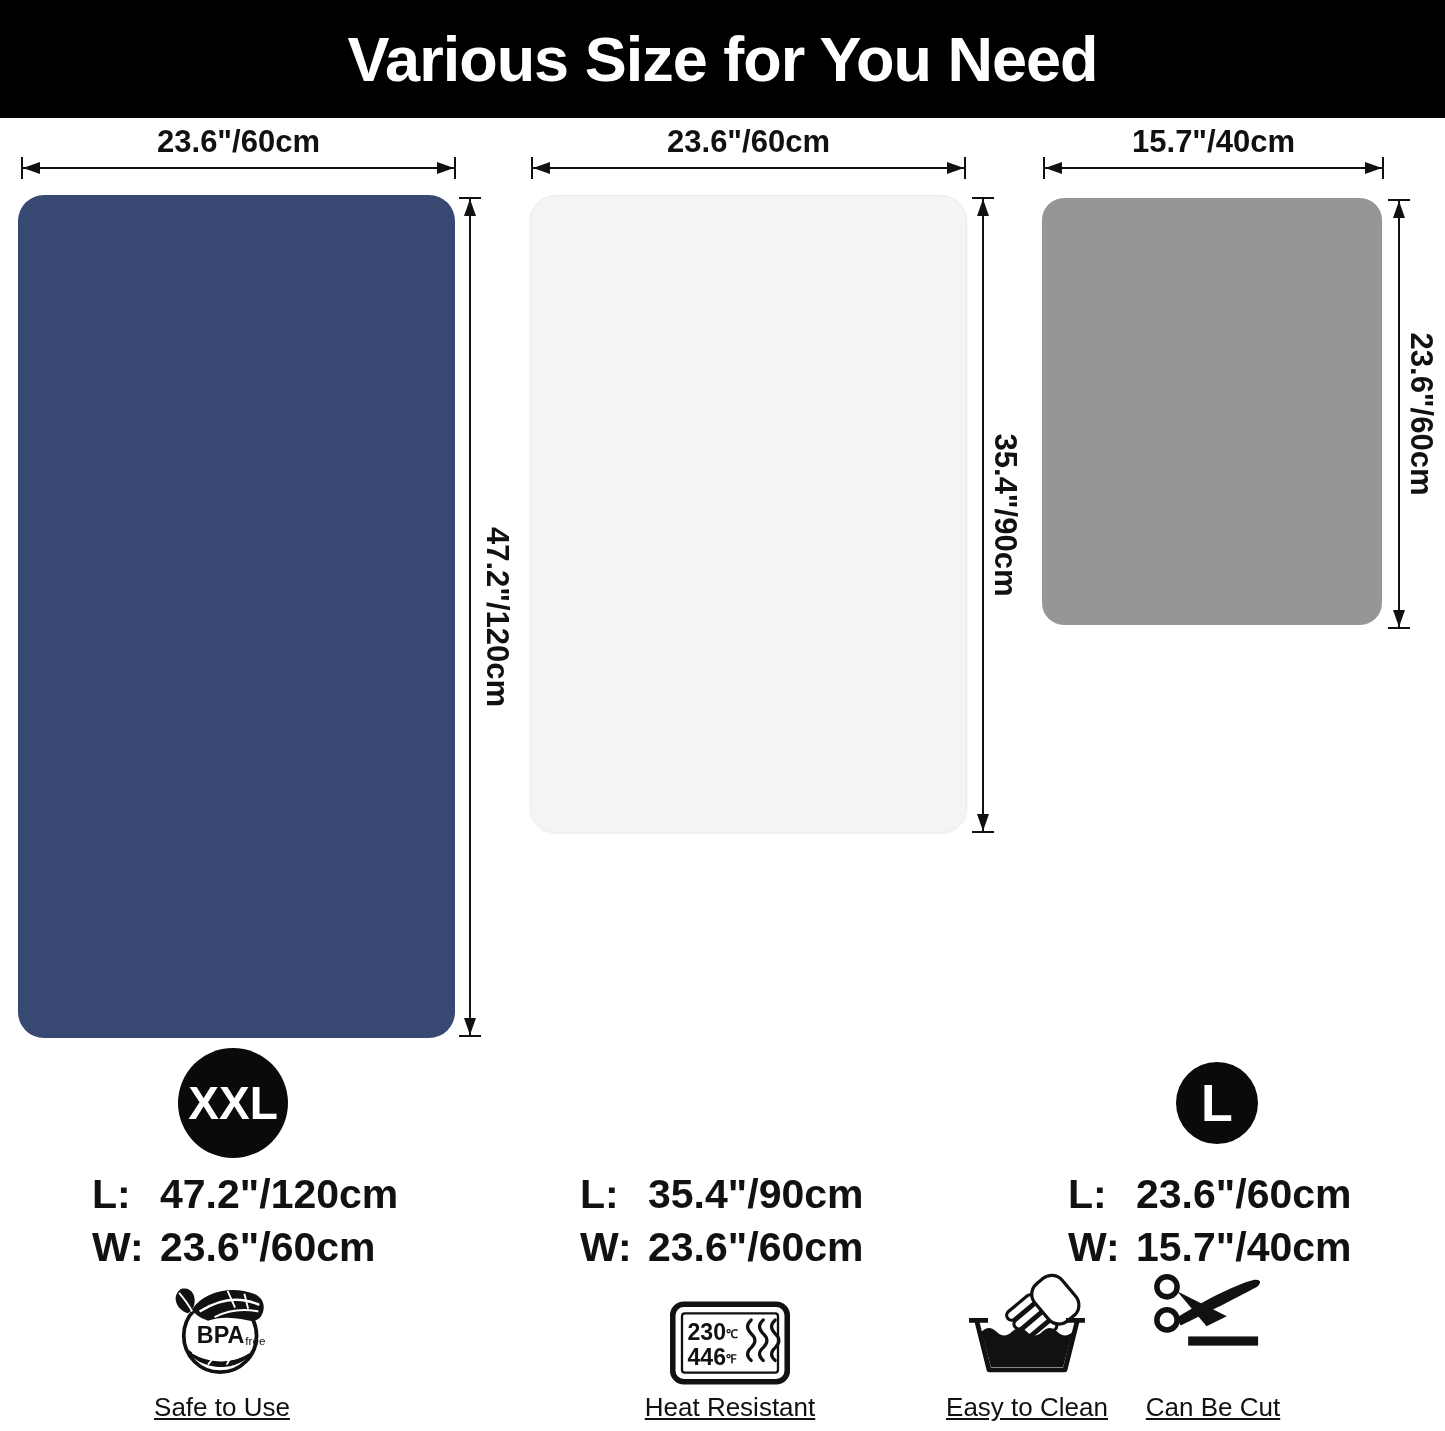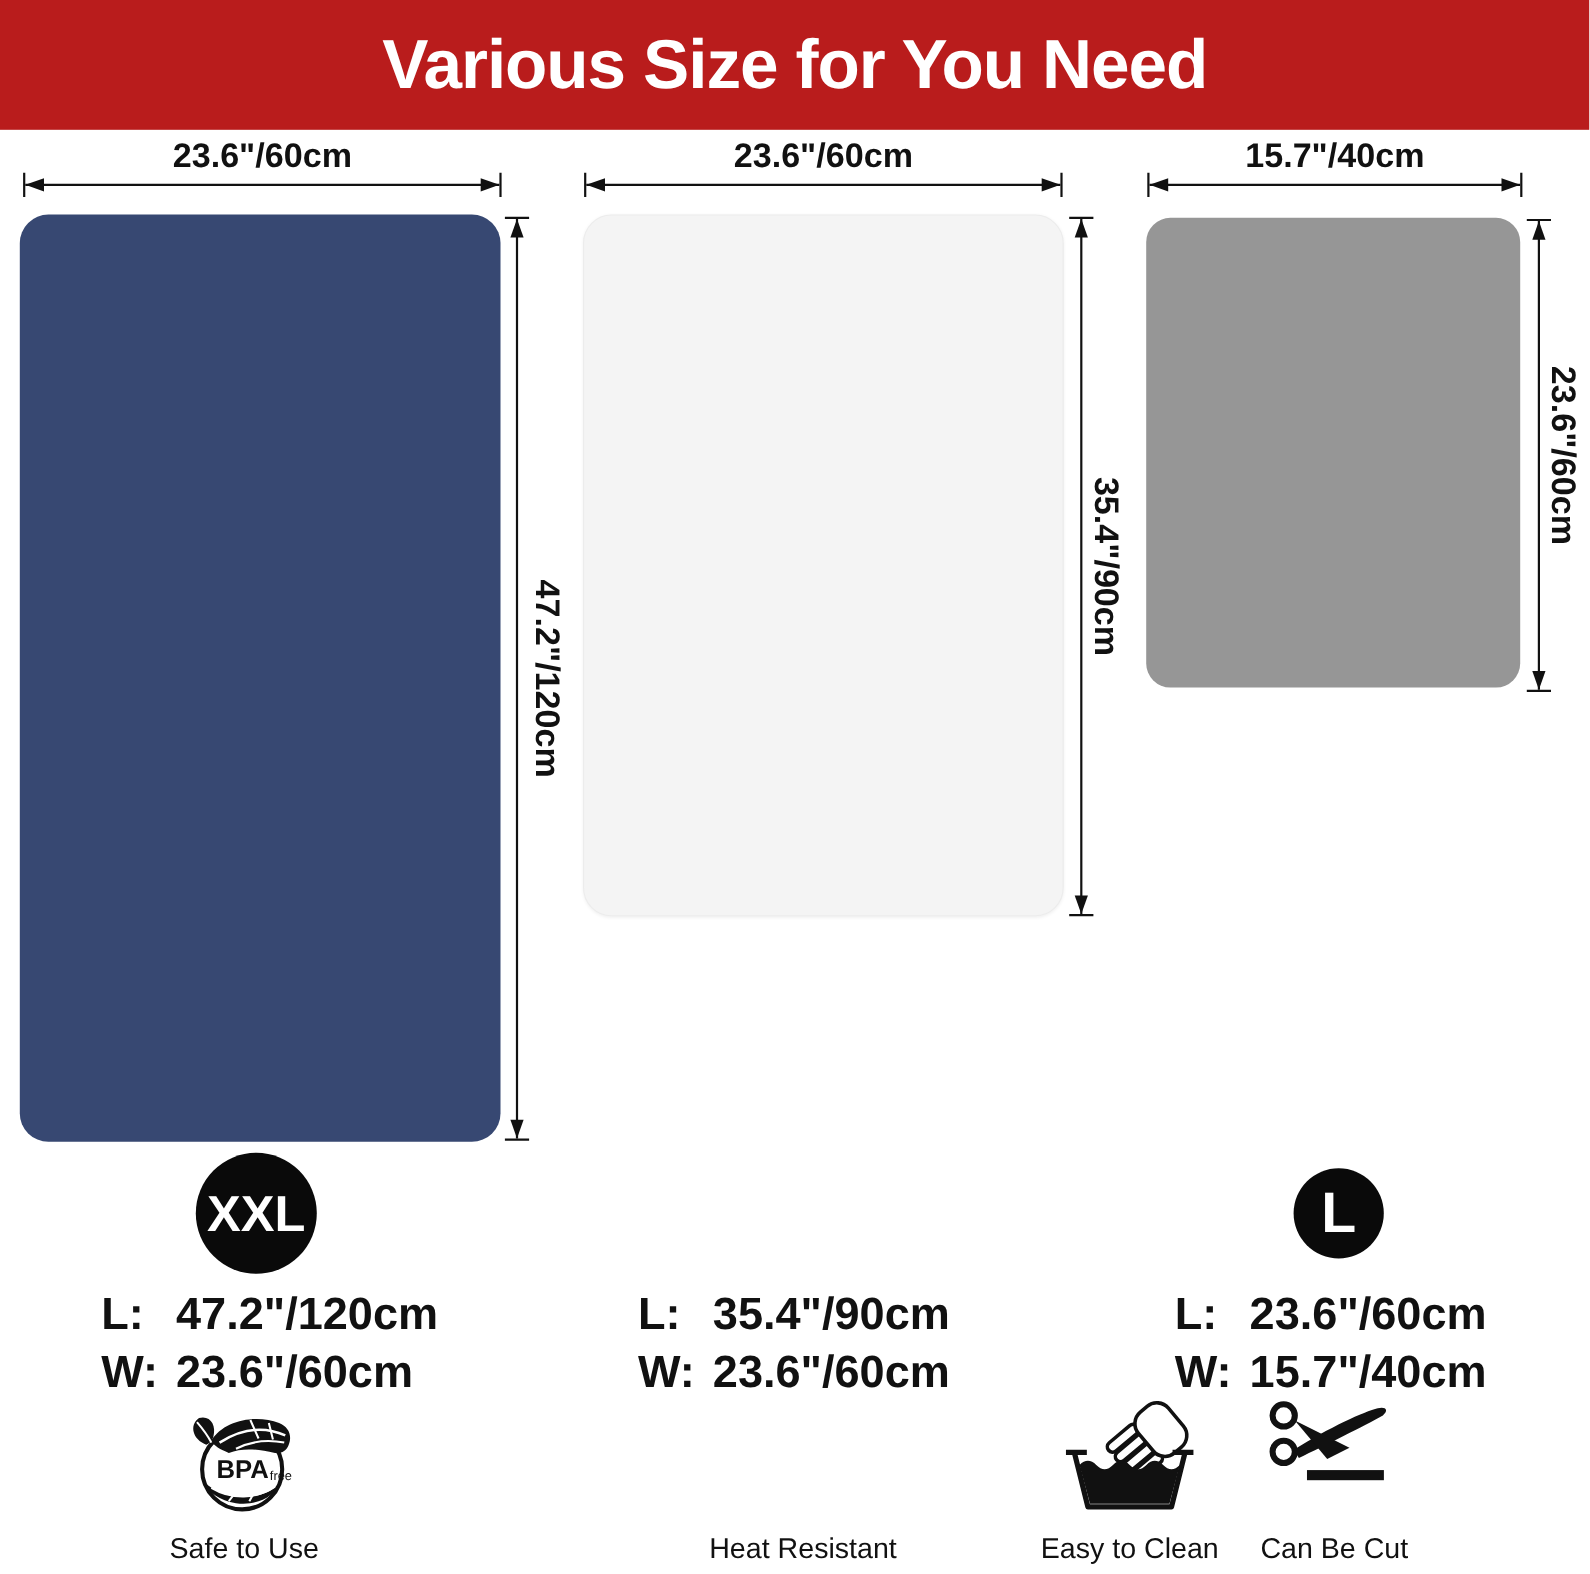--- a/index.html
+++ b/index.html
@@ -1,20 +1,20 @@
 <!DOCTYPE html>
 <html><head>
 <meta charset="utf-8">
 <style>
   * { margin: 0; padding: 0; box-sizing: border-box; }
   body { background: #fff; font-family: "Liberation Sans", sans-serif; }
   .page { position: relative; width: 1445px; height: 1431px; background: #fff; overflow: hidden; }
 
   .header { position: absolute; left: 0; top: 0; width: 1445px; height: 118px;
-    background: #b91c1c; display: flex; align-items: center; justify-content: center; }
+    background: #000000; display: flex; align-items: center; justify-content: center; }
   .header .title { color: #fff; font-size: 63px; font-weight: bold; letter-spacing: -1px; }
 
   .dim-label-h { position: absolute; top: 124px; height: 36px; text-align: center;
     font-size: 31px; font-weight: bold; color: #111; }
   .dim-arrow-h { position: absolute; top: 156px; }
   .dim-arrow-v { position: absolute; }
   .dim-label-v { position: absolute; width: 300px; height: 40px; text-align: center;
     font-size: 31px; font-weight: bold; color: #111; transform: rotate(90deg); line-height: 40px; }
 
   .mat { position: absolute; border-radius: 26px; }
@@ -28,21 +28,21 @@
   .badge-l   { left: 1176px; top: 1062px; width: 82px; height: 82px;  font-size: 52px; }
 
   .size-block { position: absolute; top: 1168px; width: 320px; }
   .size-row { display: grid; grid-template-columns: 60px 1fr; column-gap: 8px;
     font-size: 41px; font-weight: bold; color: #111; line-height: 53px; }
   .size-row .lbl { text-align: left; }
 
   .feature { position: absolute; top: 1283px; width: 220px; height: 140px;
     display: flex; flex-direction: column; align-items: center; justify-content: flex-end; }
   .feature .icon-wrap { flex: 1; display: flex; align-items: flex-end; justify-content: center; }
-  .feature .f-label { margin-top: 7px; font-size: 26px; color: #111; }
+  .feature .f-label { margin-top: 7px; font-size: 26px; color: #111; text-decoration: underline; }
 
   svg .stroke { stroke: #111; fill: none; }
 </style>
 </head>
 <body>
 
 <div class="page">
 
   <div class="header">
     <div class="title">Various Size for You Need</div>
@@ -153,20 +153,31 @@
         <path d="M45,91 L52,82 M65,91 L70,82" stroke="#fff" stroke-width="2" fill="none"></path>
         <text x="33" y="68" font-size="25" font-weight="bold" fill="#111">BPA</text>
         <text x="85" y="70" font-size="12.5" fill="#111">free</text>
       </svg>
     </div>
     <div class="f-label">Safe to Use</div>
   </div>
 
 
   <div class="feature" style="left:620px;">
+    <div class="icon-wrap">
+      <svg width="120" height="84" viewBox="0 0 130 90">
+        <rect x="3" y="3" width="124" height="84" rx="12" fill="none" stroke="#111" stroke-width="6"></rect>
+        <rect x="13" y="13" width="104" height="64" rx="3" fill="none" stroke="#111" stroke-width="2.5"></rect>
+        <text x="19" y="42" font-size="25" font-weight="600" fill="#111"><tspan>230</tspan><tspan font-size="13" dy="-2">℃</tspan></text>
+        <text x="19" y="69" font-size="25" font-weight="600" fill="#111"><tspan>446</tspan><tspan font-size="13" dy="-2">℉</tspan></text>
+        <path d="M88,20 q-8,7 0,15 q8,7 0,15 q-8,7 0,14" fill="none" stroke="#111" stroke-width="3.5" stroke-linecap="round"></path>
+        <path d="M101,20 q-8,7 0,15 q8,7 0,15 q-8,7 0,14" fill="none" stroke="#111" stroke-width="3.5" stroke-linecap="round"></path>
+        <path d="M114,20 q-8,7 0,15 q8,7 0,15 q-8,7 0,14" fill="none" stroke="#111" stroke-width="3.5" stroke-linecap="round"></path>
+      </svg>
+    </div>
     <div class="f-label">Heat Resistant</div>
   </div>
 
   <div class="feature" style="left:917px;">
     <div class="icon-wrap">
       <svg width="124" height="114" viewBox="0 0 130 120">
         <g transform="translate(42,0) rotate(-40 60 30) scale(0.85)">
           <rect x="4" y="4" width="42" height="12" rx="6" fill="#fff" stroke="#111" stroke-width="4"></rect>
           <rect x="4" y="18" width="42" height="12" rx="6" fill="#fff" stroke="#111" stroke-width="4"></rect>
           <rect x="4" y="32" width="42" height="12" rx="6" fill="#fff" stroke="#111" stroke-width="4"></rect>

